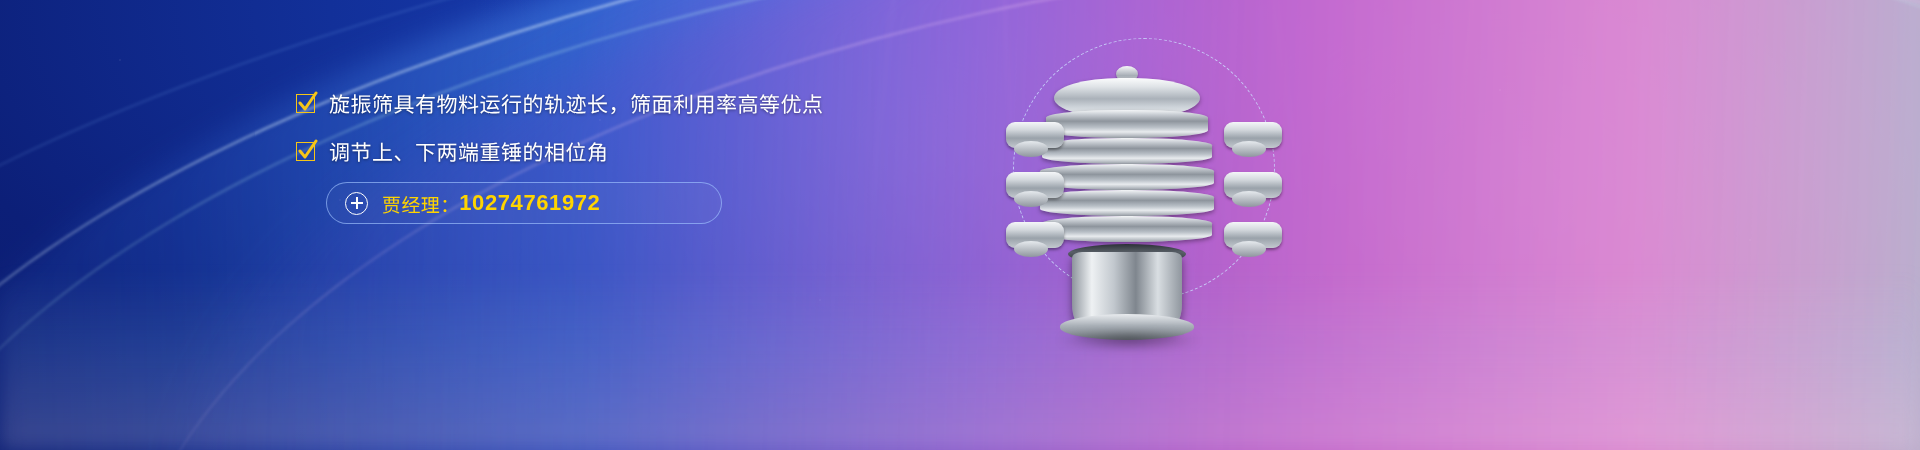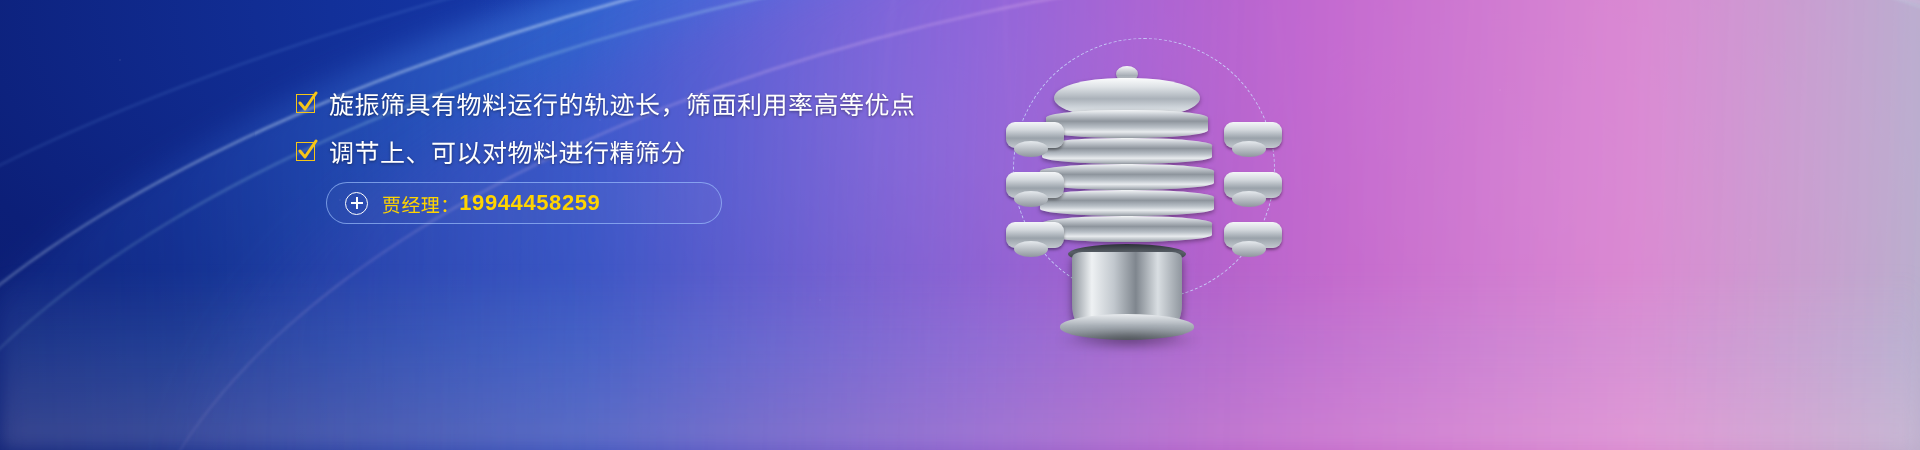--- a/index.html
+++ b/index.html
@@ -197,21 +197,21 @@
   .check-icon {
     flex:0 0 auto;
     width:19px; height:19px;
     margin-right:14px;
     position:relative;
     border:1.6px solid #f5c518;
   }
   .check-icon svg { position:absolute; left:1px; top:-4px; }
   .bullet-text {
     color:#ffffff;
-    font-size:25px;
+    font-size:21px;
     letter-spacing:.5px;
     text-shadow:0 1px 3px rgba(0,0,0,.45);
   }
 
   .contact-pill {
     margin-left:30px;
     width:396px; height:42px;
     border:1px solid rgba(160,195,255,0.65);
     border-radius:21px;
     display:flex;
@@ -310,25 +310,25 @@
       </span>
       <span class="bullet-text">旋振筛具有物料运行的轨迹长，筛面利用率高等优点</span>
     </div>
 
     <div class="bullet-row">
       <span class="check-icon">
         <svg width="20" height="22" viewBox="0 0 20 22" aria-hidden="true">
           <polyline points="2,12 7,18 18,2" fill="none" stroke="#f5c518" stroke-width="3" stroke-linecap="round" stroke-linejoin="round"></polyline>
         </svg>
       </span>
-      <span class="bullet-text">调节上、可以对物料进行精筛分</span>
+      <span class="bullet-text">调节上、下两端重锤的相位角</span>
     </div>
 
 
     <div class="contact-pill">
       <span class="plus-icon"></span>
       <span class="contact-name">贾经理</span>
       <span class="contact-sep">：</span>
-      <span class="contact-phone">19944458259</span>
+      <span class="contact-phone">10274761972</span>
     </div>
 
   </div>
 </div>
 
 </body></html>

